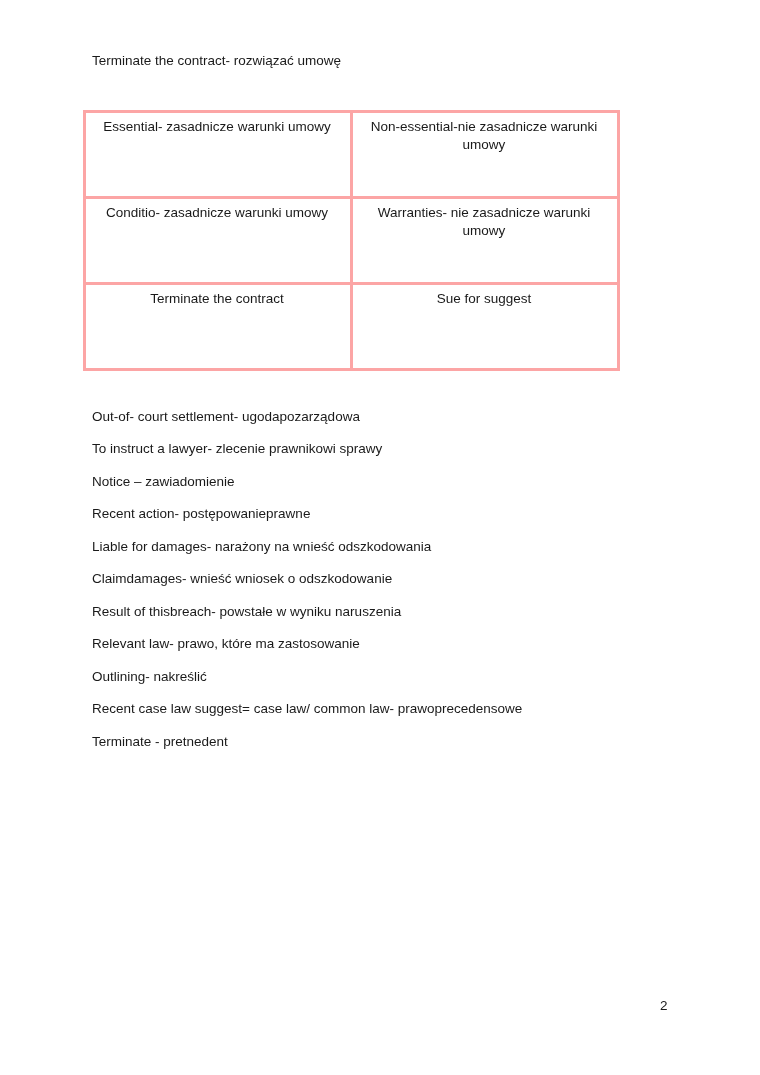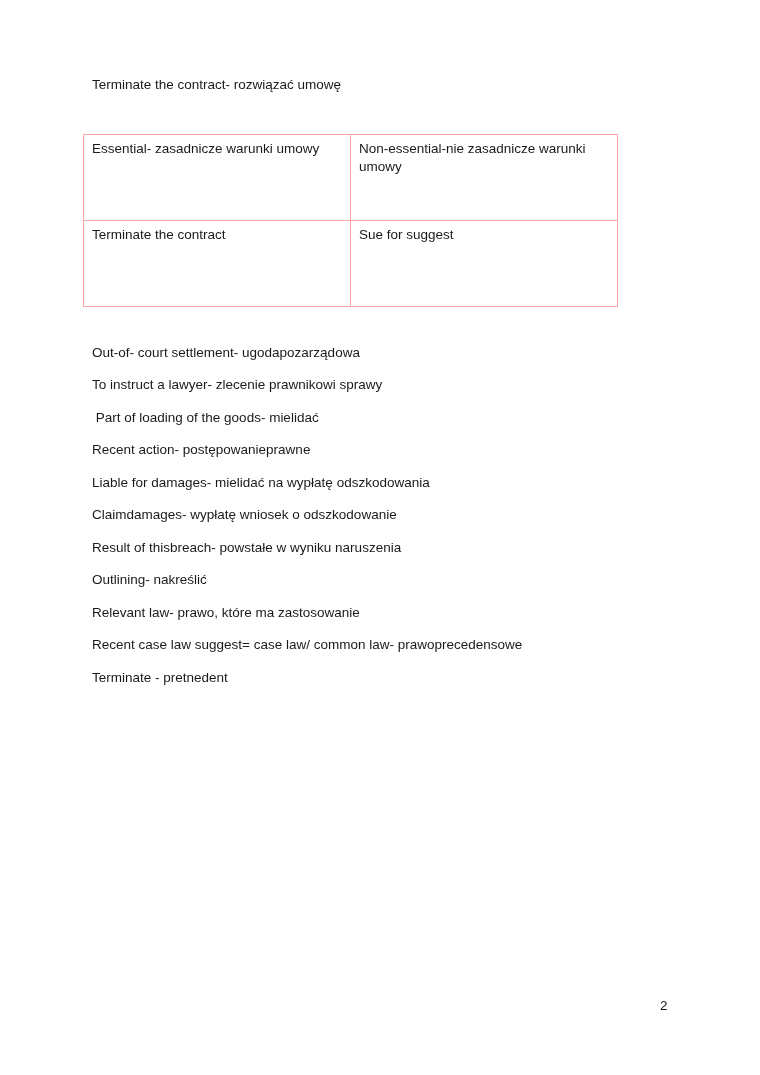--- a/index.html
+++ b/index.html
@@ -23,36 +23,37 @@
     top: 0;
     left: 0;
     width: 100%;
   }
   p.doc-line {
     margin: 0 0 14px 92px;
     line-height: 18.5px;
     white-space: pre-wrap;
   }
   .intro {
-    padding-top: 76px;
+    padding-top: 52px;
   }
   table.vocab-table {
     border-collapse: collapse;
     margin: 39px 0 0 83px;
     width: 534px;
     table-layout: fixed;
   }
   table.vocab-table td {
-    border: 1px solid #fca5a5;
+    border: 3px solid #fca5a5;
     width: 267px;
     height: 86px;
     vertical-align: top;
     padding: 5px 10px 5px 8px;
     line-height: 18.5px;
     box-sizing: border-box;
+    text-align: center;
   }
   .vocab-list {
     margin-top: 37px;
   }
   .page-number {
     position: absolute;
     left: 660px;
     top: 997px;
     line-height: 18.5px;
   }
@@ -67,36 +68,40 @@
       <p class="doc-line">Terminate the contract- rozwiązać umowę</p>
     </div>
 
     <table class="vocab-table">
       <tbody>
         <tr>
           <td>Essential- zasadnicze warunki umowy</td>
           <td>Non-essential-nie zasadnicze warunki umowy</td>
         </tr>
         <tr>
+          <td>Conditio- zasadnicze warunki umowy</td>
+          <td>Warranties- nie zasadnicze warunki umowy</td>
+        </tr>
+        <tr>
           <td>Terminate the contract</td>
           <td>Sue for suggest</td>
         </tr>
       </tbody>
     </table>
 
     <div class="vocab-list">
       <p class="doc-line">Out-of- court settlement- ugodapozarządowa</p>
       <p class="doc-line">To instruct a lawyer- zlecenie prawnikowi sprawy</p>
-      <p class="doc-line"> Part of loading of the goods- mielidać</p>
+      <p class="doc-line">Notice – zawiadomienie</p>
       <p class="doc-line">Recent action- postępowanieprawne</p>
-      <p class="doc-line">Liable for damages- mielidać na wypłatę odszkodowania</p>
-      <p class="doc-line">Claimdamages- wypłatę wniosek o odszkodowanie</p>
+      <p class="doc-line">Liable for damages- narażony na wnieść odszkodowania</p>
+      <p class="doc-line">Claimdamages- wnieść wniosek o odszkodowanie</p>
       <p class="doc-line">Result of thisbreach- powstałe w wyniku naruszenia</p>
+      <p class="doc-line">Relevant law- prawo, które ma zastosowanie</p>
       <p class="doc-line">Outlining- nakreślić</p>
-      <p class="doc-line">Relevant law- prawo, które ma zastosowanie</p>
       <p class="doc-line">Recent case law suggest= case law/ common law- prawoprecedensowe</p>
       <p class="doc-line">Terminate - pretnedent</p>
     </div>
 
     <div class="page-number">2</div>
 
   </div>
 </div>
 
 </body></html>

